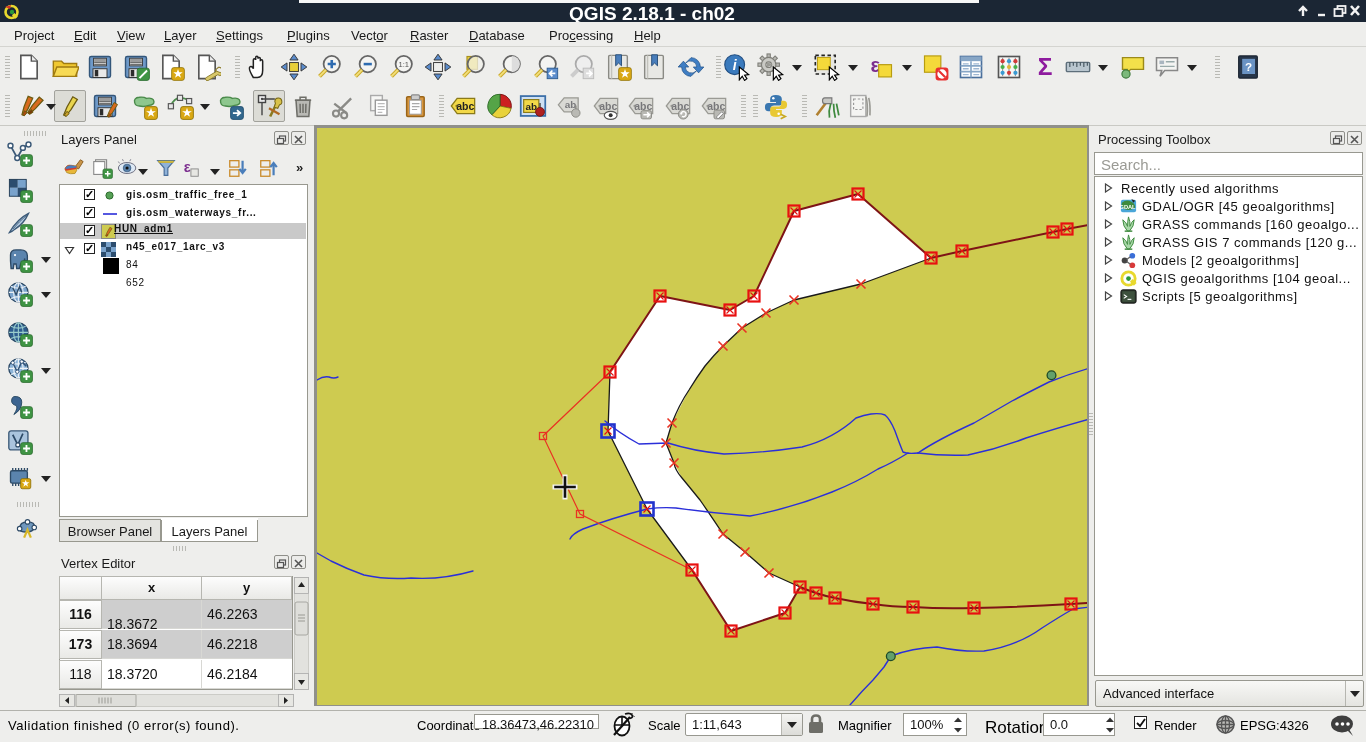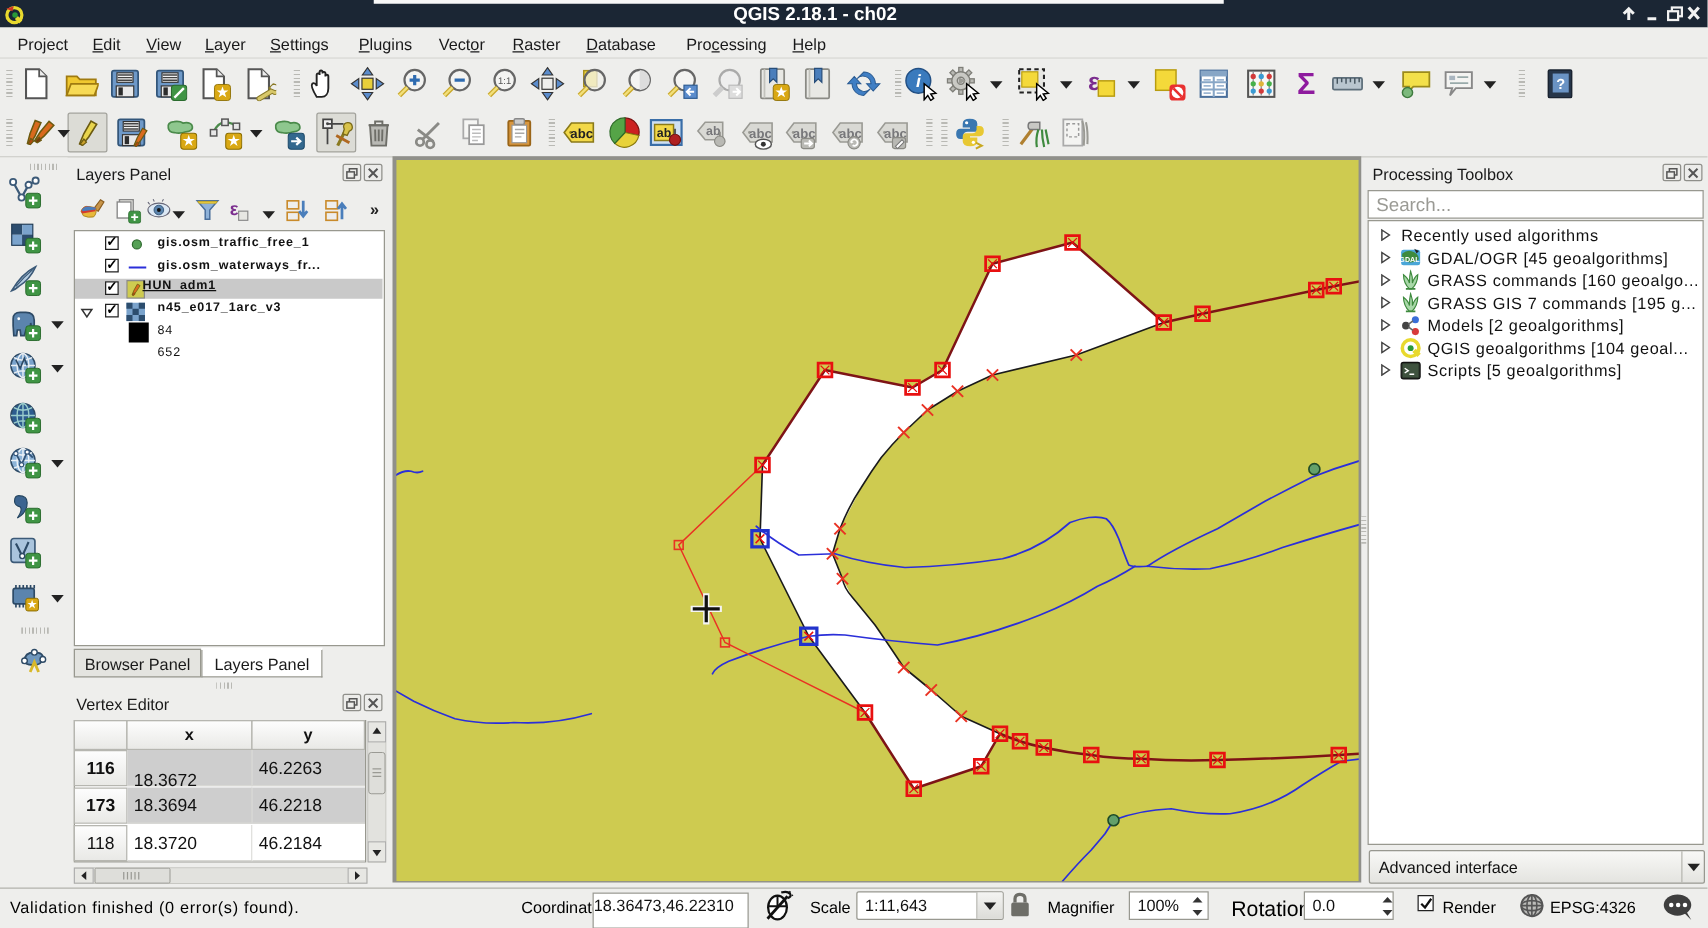--- a/index.html
+++ b/index.html
@@ -1,18 +1,18 @@
 <!DOCTYPE html>
 <html><head><meta charset="utf-8"><style>
 *{margin:0;padding:0;box-sizing:border-box;font-family:"Liberation Sans",sans-serif;}
 html,body{width:1366px;height:742px;overflow:hidden;background:#eeeeec;}
 .abs{position:absolute;}
 #titlebar{position:absolute;left:0;top:0;width:1366px;height:22px;background:#1b2634;}
 #titleart{position:absolute;left:299px;top:0;width:680px;height:3px;background:#f7f7f7;}
-#title{position:absolute;left:0;top:3px;width:1304px;text-align:center;color:#fff;font-weight:bold;font-size:15px;}
+#title{position:absolute;left:0;top:3px;width:1304px;text-align:center;color:#fff;font-weight:bold;font-size:19px;}
 #menubar{position:absolute;left:0;top:22px;width:1366px;height:25px;background:#eeeeec;border-bottom:1px solid #d4d4d0;}
 .menu{position:absolute;top:28px;font-size:13px;color:#19191a;}
 #tb1{position:absolute;left:0;top:47px;width:1366px;height:40px;background:#eeeeec;}
 #tb2{position:absolute;left:0;top:87px;width:1366px;height:39px;background:#eeeeec;border-bottom:1px solid #c9c9c4;}
 .grip{position:absolute;width:5px;height:22px;background-image:repeating-linear-gradient(to bottom,#b9b9b4 0,#b9b9b4 1px,#eeeeec 1px,#eeeeec 3px);}
 .hgrip{position:absolute;width:22px;height:5px;background-image:repeating-linear-gradient(to right,#b9b9b4 0,#b9b9b4 1px,#eeeeec 1px,#eeeeec 3px);}
 .ddarrow{position:absolute;width:0;height:0;border-left:5px solid transparent;border-right:5px solid transparent;border-top:6px solid #222;}
 .pressed{position:absolute;width:32px;height:32px;background:#dcdcd6;border:1px solid #a2a29c;border-radius:2px;}
 #leftbar{position:absolute;left:0;top:126px;width:54px;height:583px;background:#eeeeec;}
 .panel-title{position:absolute;font-size:13px;color:#1a1a1a;}
@@ -692,21 +692,21 @@
     <path d="M6 17 L14 17" stroke="#3e8a3e" stroke-width="1.5"></path>
   </svg>
 <div class="ritem" style="left:1142px;top:217px">GRASS commands [160 geoalgo...</div>
 <svg class="abs" style="left:1104px;top:237px" width="9" height="10" viewBox="0 0 9 10">
     <path d="M1.5 1 L7.5 5 L1.5 9 Z" fill="#fff" stroke="#444" stroke-width="1.2"></path>
   </svg>
 <svg class="abs" style="left:1119px;top:233px" width="19" height="19" viewBox="0 0 20 20">
     <path d="M9 17 Q4 12 4 5 Q8 8 9 12 Q9 6 10 2 Q12 7 11.5 12 Q13 7 16 5 Q16 12 11 17 Z" fill="#a8d8a8" stroke="#3e8a3e" stroke-width="1"></path>
     <path d="M6 17 L14 17" stroke="#3e8a3e" stroke-width="1.5"></path>
   </svg>
-<div class="ritem" style="left:1142px;top:235px">GRASS GIS 7 commands [195 g...</div>
+<div class="ritem" style="left:1142px;top:235px">GRASS GIS 7 commands [120 g...</div>
 <svg class="abs" style="left:1104px;top:255px" width="9" height="10" viewBox="0 0 9 10">
     <path d="M1.5 1 L7.5 5 L1.5 9 Z" fill="#fff" stroke="#444" stroke-width="1.2"></path>
   </svg>
 <svg class="abs" style="left:1119px;top:251px" width="19" height="19" viewBox="0 0 20 20">
     <circle cx="6" cy="10" r="3.2" fill="#444"></circle>
     <circle cx="14" cy="5" r="3" fill="#3a6ed8"></circle>
     <circle cx="14" cy="15" r="3" fill="#d83a3a"></circle>
     <path d="M8 9 L12 6 M8 11 L12 14" stroke="#666" stroke-width="1.4"></path>
   </svg>
 <div class="ritem" style="left:1142px;top:253px">Models [2 geoalgorithms]</div>
@@ -729,21 +729,21 @@
     <path d="M9 13 L13 13" stroke="#fff" stroke-width="1.2"></path>
   </svg>
 <div class="ritem" style="left:1142px;top:289px">Scripts [5 geoalgorithms]</div>
 <div style="position:absolute;left:1095px;top:680px;width:269px;height:27px;background:linear-gradient(#f8f8f6,#e4e4e0);border:1px solid #989890;border-radius:2px"></div>
 <div style="position:absolute;left:1103px;top:686px;font-size:13px;color:#111">Advanced interface</div>
 <div style="position:absolute;left:1345px;top:681px;width:1px;height:25px;background:#b6b6b0"></div>
 <div class="ddarrow" style="left:1350px;top:691px"></div>
 <div id="statusbar"></div>
 <div class="sbtext" style="position:absolute;left:8px;top:718px;font-size:13px;letter-spacing:0.55px">Validation finished (0 error(s) found).</div>
 <div class="sbtext" style="position:absolute;left:417px;top:718px;font-size:13px">Coordinate</div>
-<div class="inp" style="left:474px;top:714px;width:125px;height:29px;padding:2px 4px 0 0;text-align:left">18.36473,46.22310</div>
+<div class="inp" style="left:474px;top:714px;width:125px;height:15px;padding:2px 4px 0 0;text-align:right">18.36473,46.22310</div>
 <svg class="abs" style="left:611px;top:712px" width="24" height="26" viewBox="0 0 24 26">
     <ellipse cx="11" cy="14" rx="7.5" ry="9.5" fill="#fff" stroke="#111" stroke-width="1.8"></ellipse>
     <path d="M11 4.5 L11 13 M3.5 13 L18.5 13" stroke="#111" stroke-width="1.6"></path>
     <path d="M14 2 Q19 0.5 21 3 Q22.5 5.5 19 6.5" fill="none" stroke="#111" stroke-width="1.8"></path>
     <path d="M3 23 L19 5" stroke="#111" stroke-width="2.2"></path>
     <path d="M20.5 1 L21.5 2 M22.5 4 L23.5 4.5" stroke="#111" stroke-width="1"></path>
   </svg>
 <div class="sbtext" style="position:absolute;left:648px;top:718px;font-size:13px">Scale</div>
 <div style="position:absolute;left:685px;top:713px;width:118px;height:23px;background:#fff;border:1px solid #989890;border-radius:2px;font-size:13px;color:#111;padding:3px 0 0 6px">1:11,643</div>
 <div style="position:absolute;left:781px;top:714px;width:21px;height:21px;background:linear-gradient(#f4f4f2,#dcdcd8);border-left:1px solid #b6b6b0"></div>

